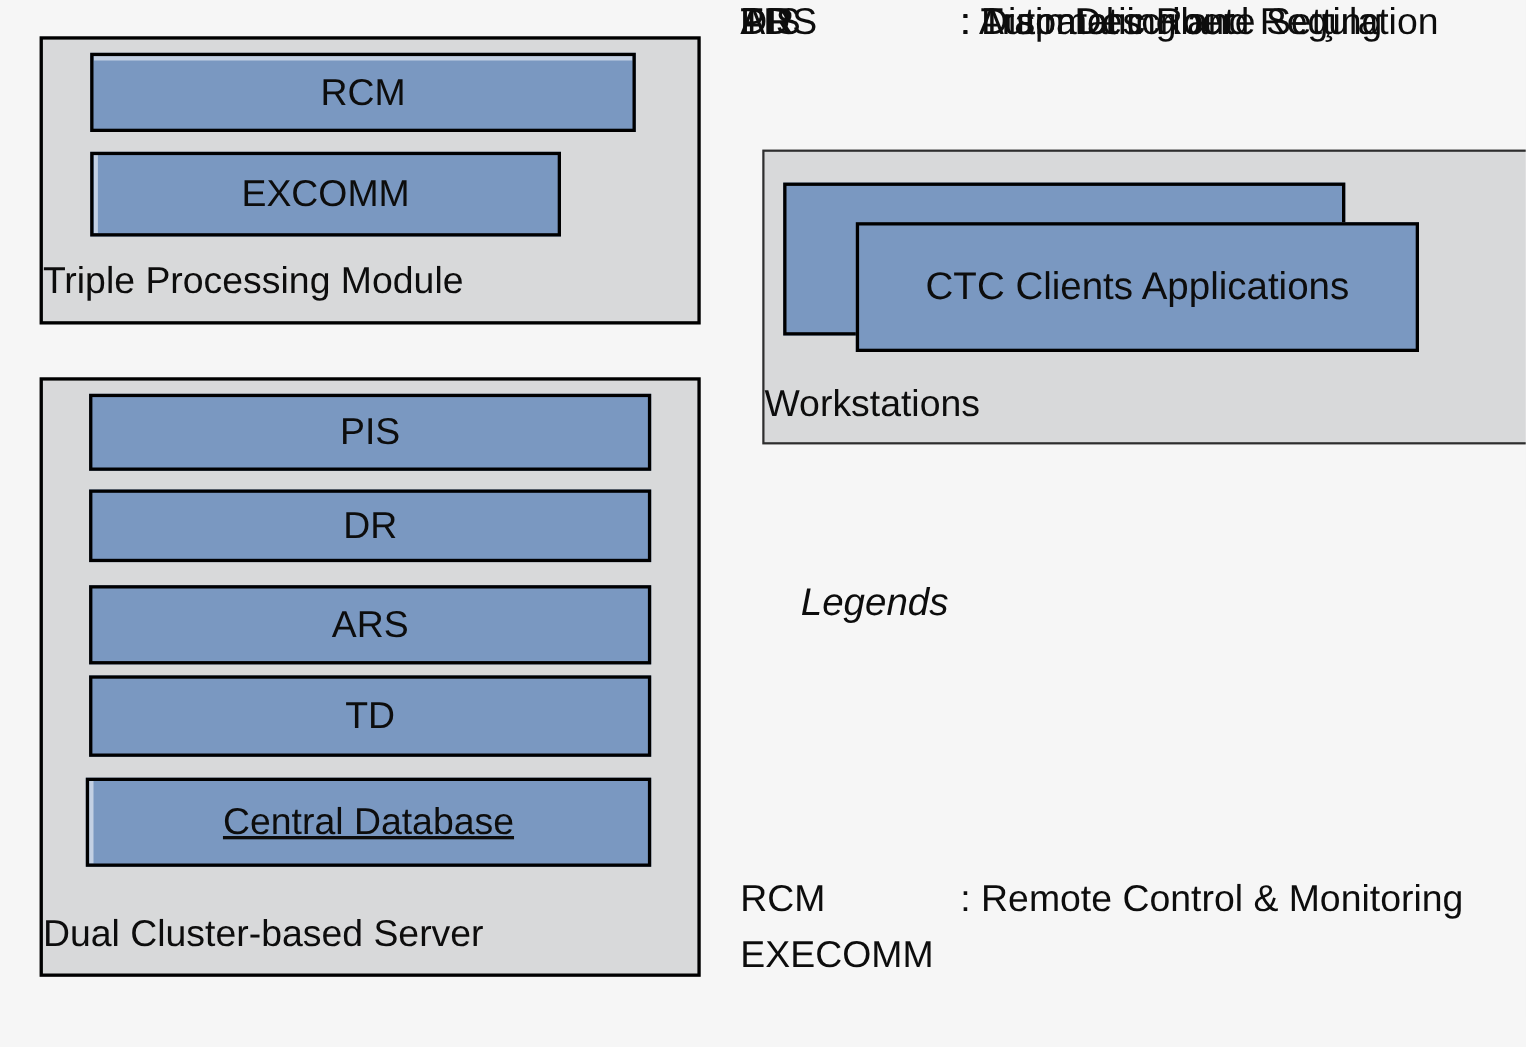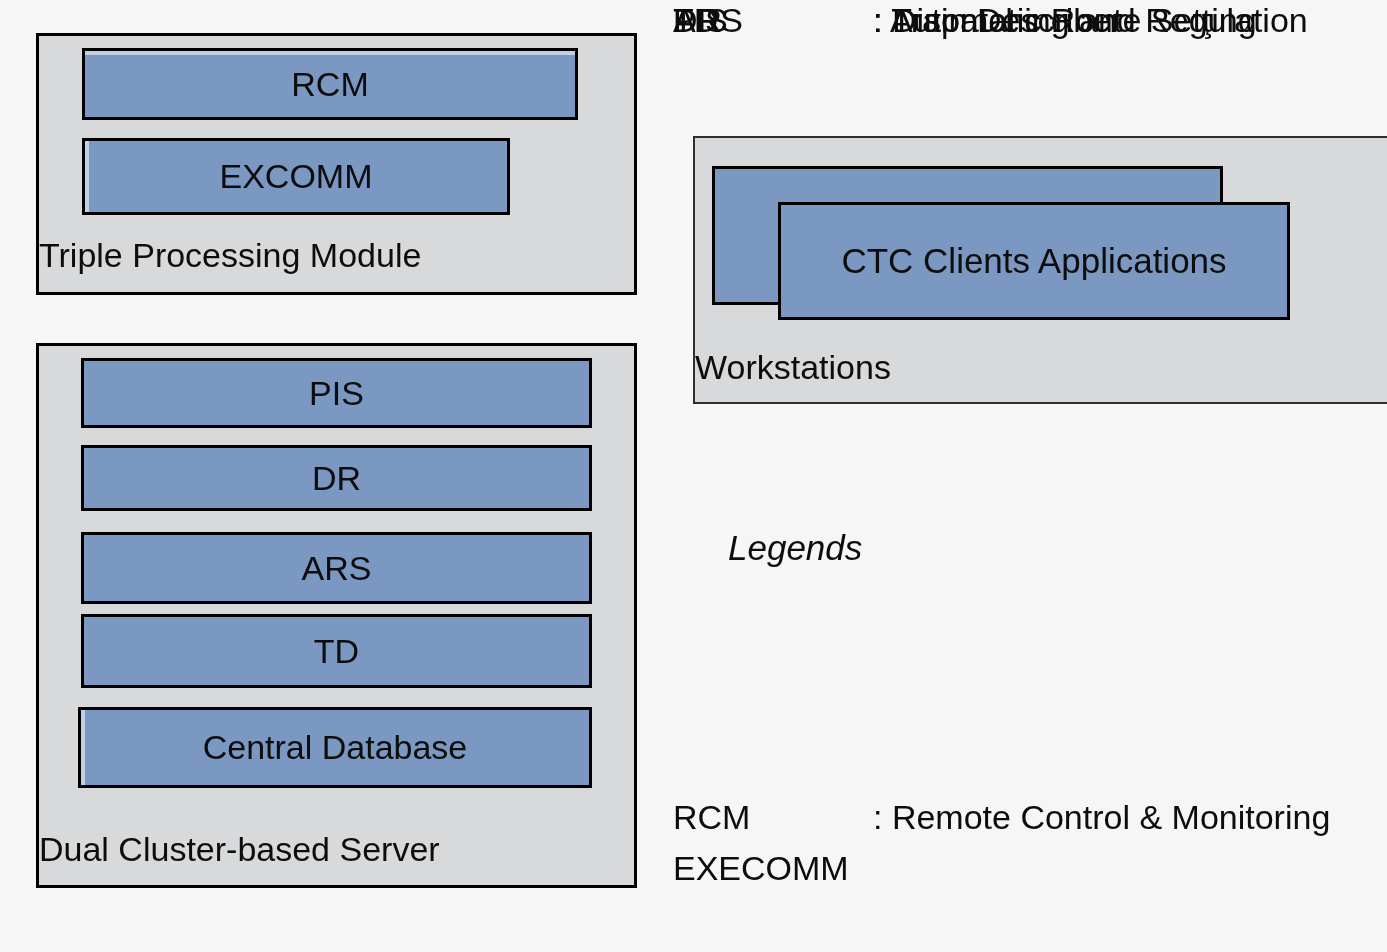--- a/index.html
+++ b/index.html
@@ -103,21 +103,21 @@
   </div>
   <div class="bluebox" style="left:42px; top:99px; width:511px; height:66px;">
     <span>DR</span>
   </div>
   <div class="bluebox" style="left:42px; top:186px; width:511px; height:72px;">
     <span>ARS</span>
   </div>
   <div class="bluebox" style="left:42px; top:268px; width:511px; height:74px;">
     <span>TD</span>
   </div>
-  <div class="bluebox hl-left" style="left:39px; top:361px; width:514px; height:81px;">
+  <div class="bluebox hl-left" style="left:39px; top:361px; width:514px; height:81px;text-decoration:underline;">
     <span>Central Database</span>
   </div>
   <div class="panel-label" style="top:484px;">Dual Cluster-based Server</div>
 </div>
 
 <div class="legend-title">Legends</div>
 
 <div class="legend-row">
   <span class="abbr">RCM</span>
   <span class="desc">: Remote Control &amp; Monitoring</span>

